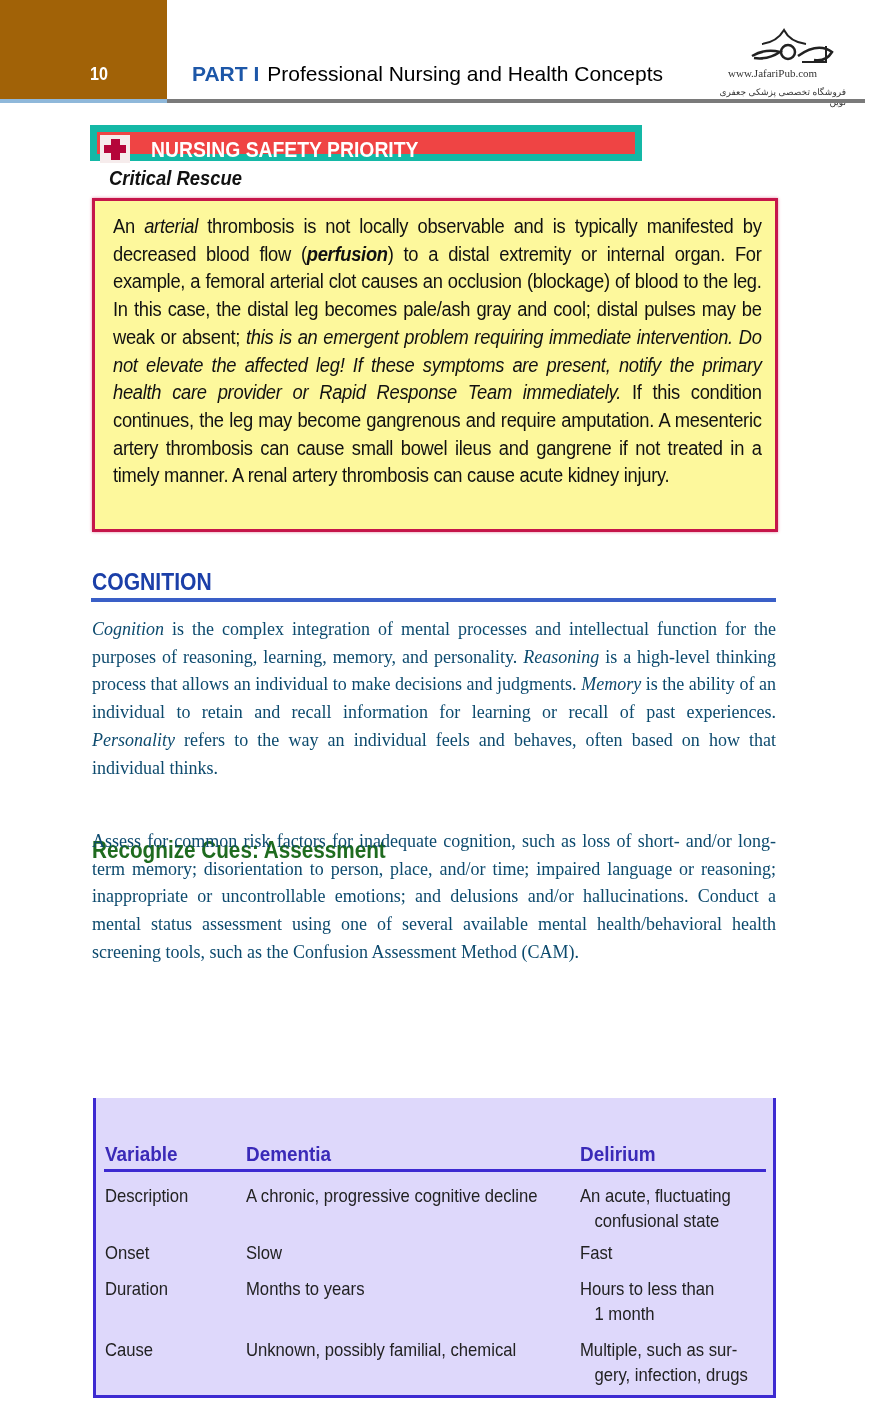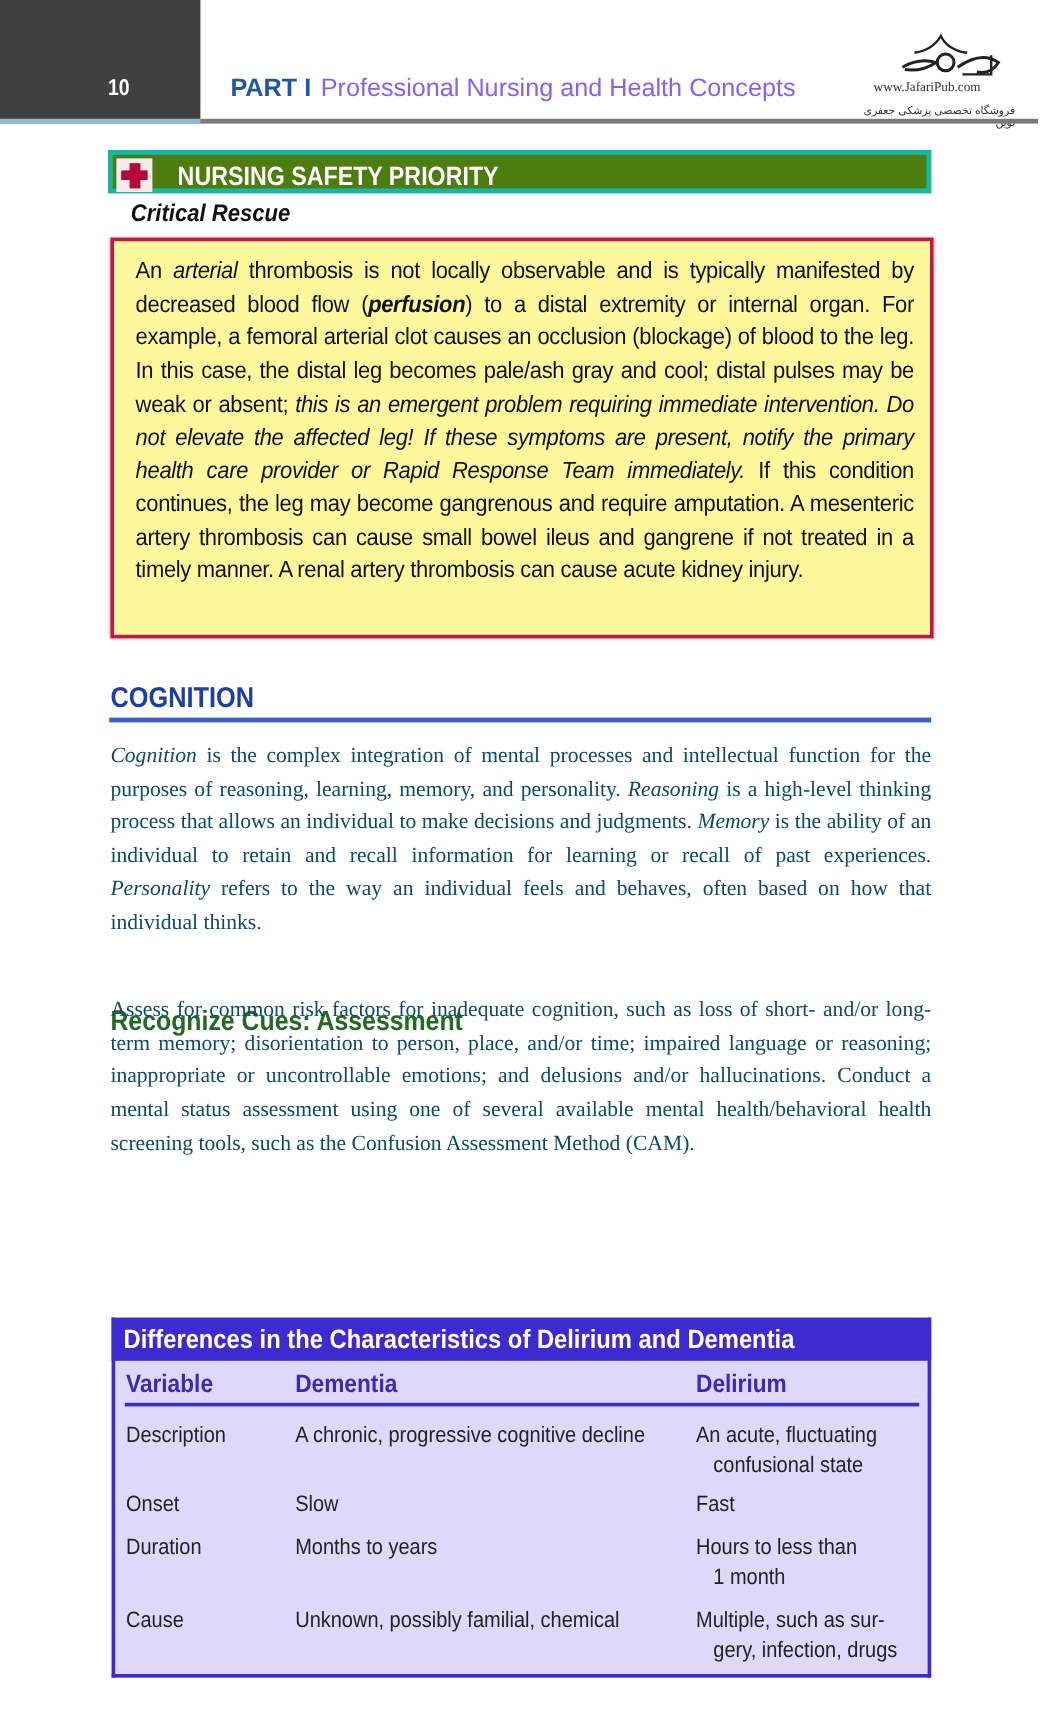--- a/index.html
+++ b/index.html
@@ -3,43 +3,43 @@
 <meta charset="utf-8">
 <style>
   html, body { margin: 0; padding: 0; }
   body {
     width: 875px; height: 1425px; background: #ffffff; position: relative; overflow: hidden;
     font-family: "Liberation Sans", sans-serif; color: #111;
   }
   .header { position: absolute; left: 0; top: 0; width: 875px; height: 104px; }
   .page-tab {
     position: absolute; left: 0; top: 0; width: 167px; height: 100px;
-    background: #404040;
+    background: #a16207;
     text-align: center;
   }
   .page-num {
     position: absolute; left: 90px; top: 63px; font-weight: bold; font-size: 19px; color: #ffffff;
     font-family: "Liberation Sans", sans-serif; transform: scaleX(0.85); transform-origin: left;
   }
   .rule {
     position: absolute; left: 0; top: 99px; width: 865px; height: 4px; background: #7a7a7a;
   }
   .rule .light { position:absolute; left:0; top:0; width:167px; height:4px; background:#8fb8da; }
   .running {
     position: absolute; left: 192px; top: 62px; font-size: 21px; white-space: nowrap;
   }
   .running .part { color: #1d57a8; font-weight: bold; margin-right: 8px; }
-  .running .title { color: #8b5cf6; }
+  .running .title { color: #000000; }
   .logo { position: absolute; left: 722px; top: 22px; width: 140px; height: 82px; }
   .logo-url { position: absolute; left: 728px; top: 67px; font-size: 11px; color: #333; font-family: Liberation Serif, serif; }
   .logo-fa { position: absolute; left: 706px; top: 87px; font-size: 9px; color: #333; direction: rtl; width: 140px; text-align: right; }
 
   .nsp-bar {
-    position: absolute; left: 90px; top: 125px; width: 686px; height: 36px;
-    background: #4d7c0f; border: 4px solid #14b8a6; box-sizing: border-box;
+    position: absolute; left: 90px; top: 125px; width: 552px; height: 36px;
+    background: #ef4444; border: 7px solid #14b8a6; box-sizing: border-box;
   }
   .cross-box {
     position: absolute; left: 3px; top: 3px; width: 30px; height: 28px; background: #f6ecec;
   }
   .cross-v { position: absolute; left: 11px; top: 4px; width: 9px; height: 21px; background: #b5053a; }
   .cross-h { position: absolute; left: 4px; top: 10px; width: 22px; height: 8px; background: #b5053a; }
   .nsp-title {
     position: absolute; left: 54px; top: 5px; color: #fff; font-weight: bold; font-size: 22px;
     letter-spacing: 0; transform: scaleX(0.88); transform-origin: left; white-space: nowrap;
   }
@@ -135,23 +135,20 @@
 </div>
 
 <div class="h-cognition">COGNITION</div>
 <div class="h-rule"></div>
 <p class="serif para1" id="cognition-text"><em>Cognition</em><span> is the complex integration of mental processes and intel­lectual function for the purposes of reasoning, learning, memory, and personality. </span><em>Reasoning</em><span> is a high-level thinking process that allows an individual to make decisions and judgments. </span><em>Memory</em><span> is the ability of an individual to retain and recall information for learning or recall of past experiences. </span><em>Personality</em><span> refers to the way an individual feels and behaves, often based on how that individual thinks.</span></p>
 
 <div class="h-recognize">Recognize Cues: Assessment</div>
 <p class="serif para2">Assess for common risk factors for inadequate cognition, such as loss of short- and/or long-term memory; disorientation to person, place, and/or time; impaired language or reasoning; inappropriate or uncontrollable emotions; and delusions and/or hallucinations. Conduct a mental status assessment using one of several avail­able mental health/behavioral health screening tools, such as the Confusion Assessment Method (CAM).</p>
 
 <div class="table-box">
-  <div class="table-title-bar">
-    <span class="table-title">Differences in the Characteristics of Delirium and Dementia</span>
-  </div>
   <span class="col-h" style="left:9px">Variable</span>
   <span class="col-h" style="left:150px">Dementia</span>
   <span class="col-h" style="left:484px">Delirium</span>
   <div class="th-rule"></div>
   <div id="table-rows">
       <div>
         <span class="cell" style="left: 9px; top: 85px;">Description</span>
         <span class="cell" style="left: 150px; top: 85px;">A chronic, progressive cognitive decline</span>
         <span class="cell" style="left: 484px; top: 85px;">
           <span style="display: block;">An acute, fluctuating</span>

